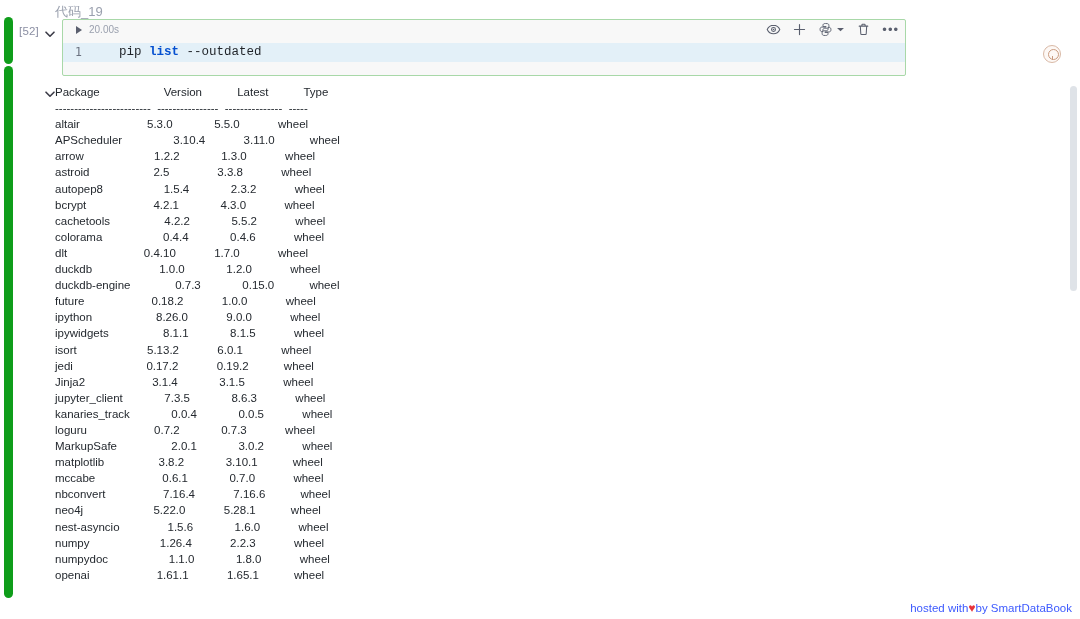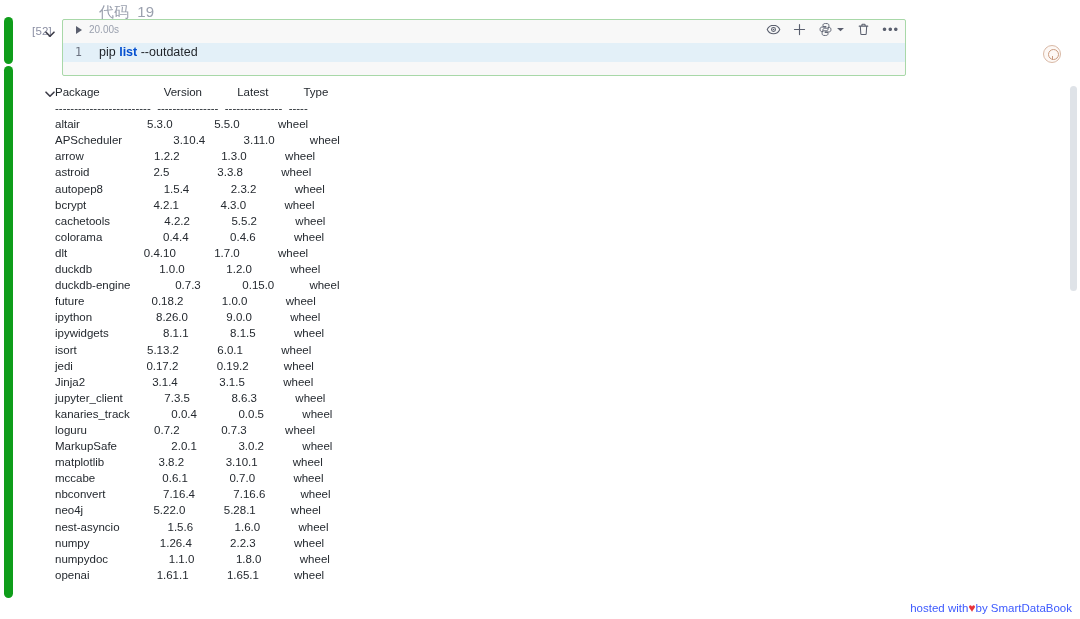--- a/index.html
+++ b/index.html
@@ -15,41 +15,40 @@
   
   .run-bar {
     position: absolute; left: 4px; width: 9px;
     background: #0f9d1a; border-radius: 5px;
   }
   .run-bar.top    { top: 17px;  height: 47px; }
   .run-bar.bottom { top: 66px;  height: 532px; }
 
   
   .exec-count {
-    position: absolute; left: 32px; top: 25px;
+    position: absolute; left: 19px; top: 25px;
     font-size: 11.5px; color: #8b8fa3;
     font-family: "Liberation Sans", sans-serif;
     letter-spacing: .2px;
   }
 
   
   .chevron {
     position: absolute; width: 14px; height: 14px;
     color: #3b3b47; line-height: 14px; text-align: center;
   }
   .chevron svg { display: block; }
   .chev-cell   { left: 43px; top: 27px; }
   .chev-output { left: 43px; top: 87px; }
 
   
   .cell-title {
     position: absolute; left: 55px; top: 3px;
-    font-size: 15px; color: #9aa0ae;
-    font-family: "Liberation Sans", sans-serif;
-    margin-left: 44px;
+    font-size: 13px; color: #9aa0ae;
+    font-family: "Liberation Sans", sans-serif;
   }
 
   
   .code-cell {
     position: absolute; left: 62px; top: 19px;
     width: 844px; height: 57px;
     background: #f8f8f8;
     border: 1px solid #a8d8a8;
     border-radius: 2px;
   }
@@ -84,22 +83,22 @@
   .code-line {
     position: absolute; left: 0; right: 0; top: 23px; height: 19px;
     background: #e3f0f8;
   }
   .line-no {
     position: absolute; left: 12px; top: 2px;
     font-family: "DejaVu Sans Mono", monospace;
     font-size: 11.5px; color: #6b7280;
   }
   .code-text {
-    position: absolute; left: 36px; top: 2px;
-    font-family: Liberation Sans, sans-serif;
+    position: absolute; left: 56px; top: 2px;
+    font-family: Liberation Mono, monospace;
     font-size: 12.5px; color: #1f2328; white-space: pre;
   }
   .kw { color: #0550d0; font-weight: bold; }
 
   
   .kernel-badge {
     position: absolute; left: 1043px; top: 45px;
     width: 18px; height: 18px; border-radius: 50%;
     border: 1px solid #d9b9a6; background: #fdf8f5;
   }

